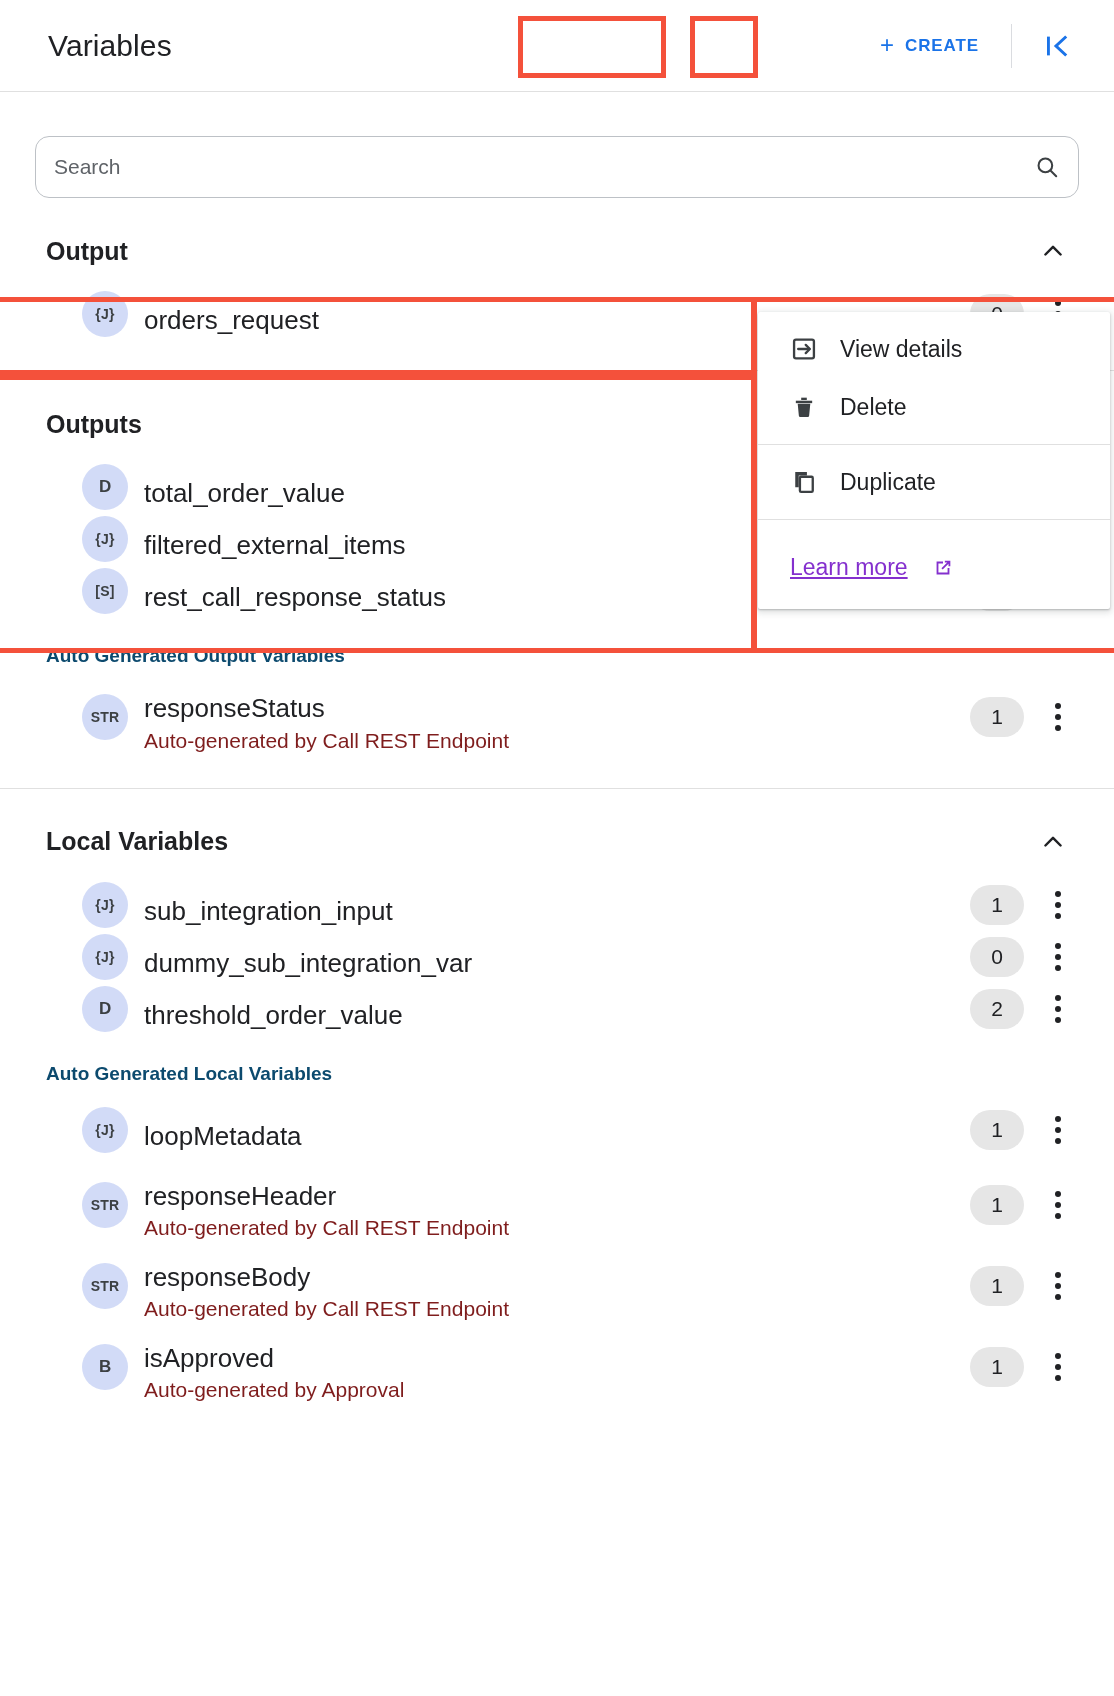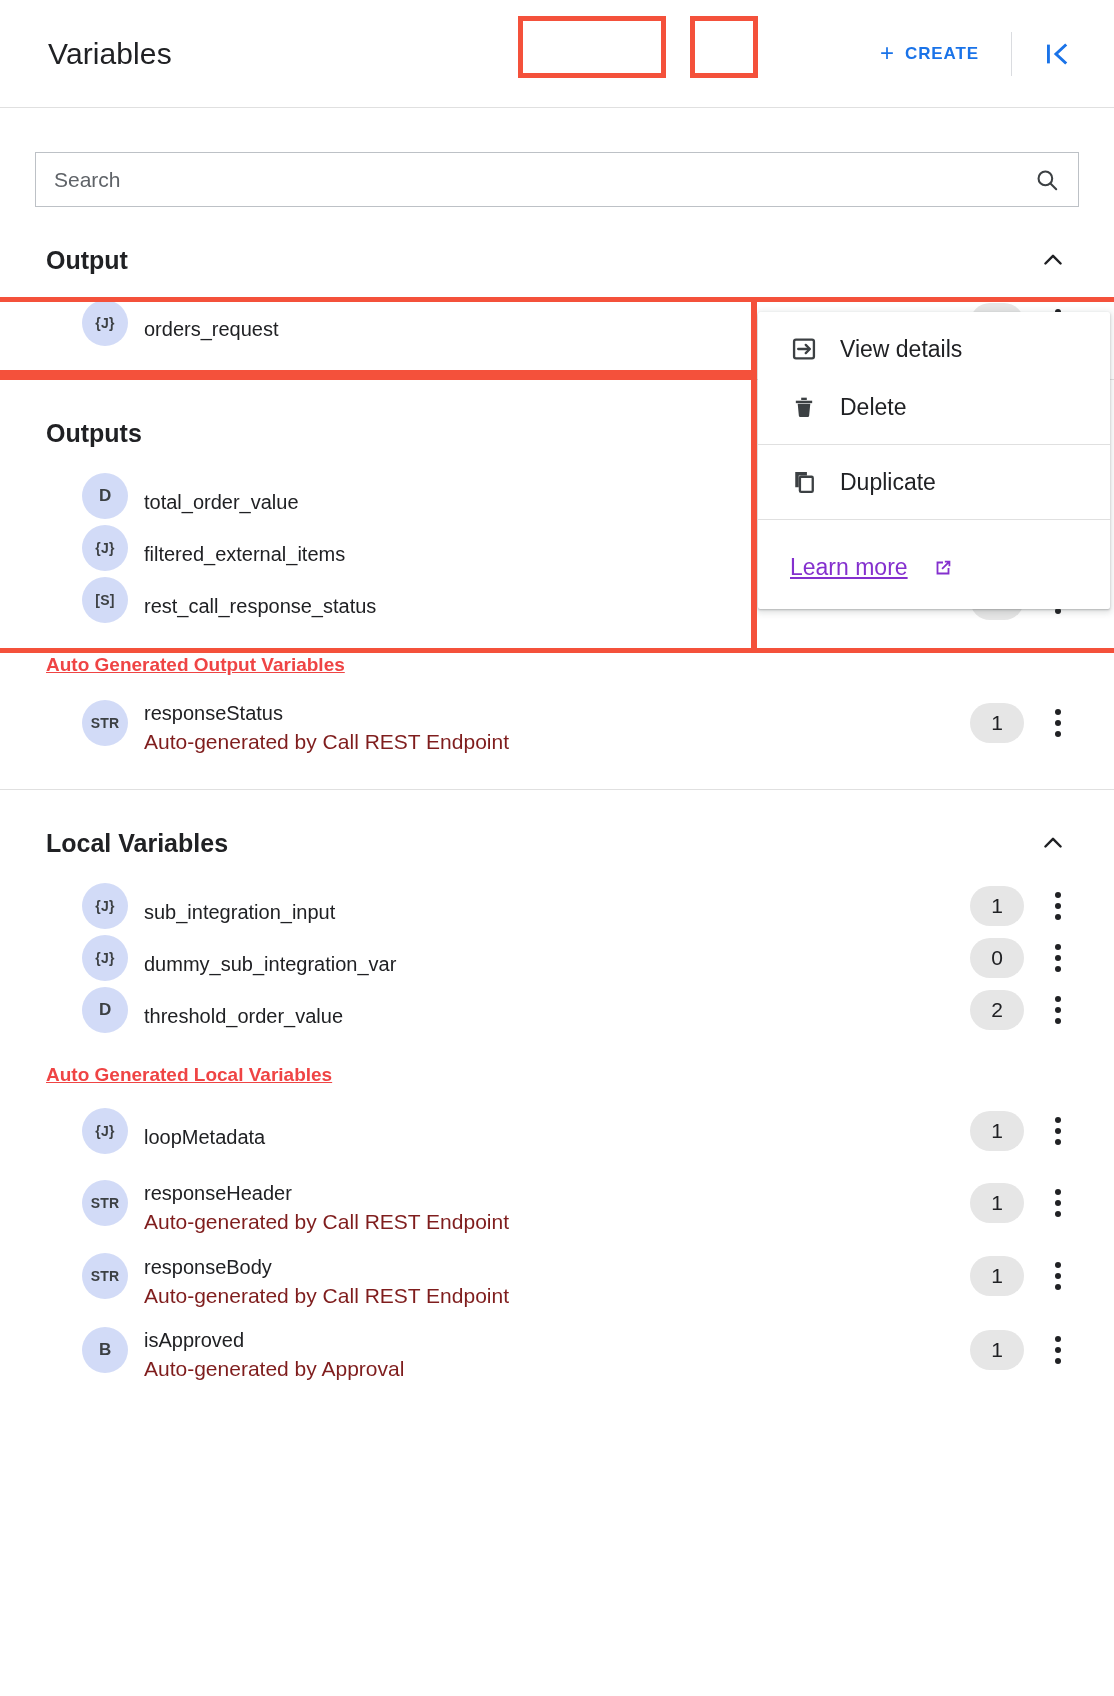--- a/index.html
+++ b/index.html
@@ -6,21 +6,21 @@
   html, body {
     width: 1114px; height: 1696px;
     background: #ffffff;
     font-family: "Liberation Sans", sans-serif;
     overflow: hidden;
   }
   .panel { position: relative; width: 1114px; height: 1696px; background:#fff; }
 
   
   .header {
-    height: 108px;
+    height: 92px;
     display: flex; align-items: center;
     padding: 0 30px 0 48px;
     border-bottom: 1px solid #e0e0e0;
     position: relative;
   }
   .title { font-size: 30px; color: #202124; font-weight: 400; letter-spacing: .1px; }
   .header-actions { margin-left: auto; display: flex; align-items: center; gap: 0; }
   .create-btn {
     display: flex; align-items: center; gap: 10px;
     color: #1a73e8; font-size: 17px; font-weight: 600;
@@ -31,62 +31,61 @@
   .divider-v { width: 1px; height: 44px; background: #dadce0; margin: 0 18px 0 14px; }
   .collapse-btn {
     color: #1a73e8; background: none; border: none; cursor: pointer;
     padding: 8px 12px; display: flex; align-items: center; justify-content: center;
   }
   .collapse-btn svg { display: block; }
 
   
   .search-wrap { padding: 44px 35px 0 35px; }
   .search-box {
-    height: 55px; border: 1px solid #bdc1c6; border-radius: 0;
+    height: 62px; border: 1px solid #bdc1c6; border-radius: 14px;
     display: flex; align-items: center; padding: 0 18px 0 18px;
   }
   .search-input {
     flex: 1; border: none; outline: none; background: transparent;
     font-size: 21px; color: #202124; font-family: "Liberation Sans", sans-serif;
   }
   .search-input::placeholder { color: #5f6368; }
   .search-ico { width: 26px; height: 26px; flex: 0 0 auto; }
 
   
   .section { padding: 0 30px 0 46px; }
   .section-header {
     display: flex; align-items: center;
     height: 74px; margin-top: 16px;
   }
   .section-title { font-size: 25px; color: #202124; font-weight: 700; }
   .chev { margin-left: auto; margin-right: 17px; width: 28px; height: 28px; cursor: pointer; }
   .sub-title {
-    font-size: 19px; font-weight: 700; color: #ef4444;
+    font-size: 19px; font-weight: 700; color: #0c4a6e;
     padding: 28px 0 10px 0;
-    text-decoration: underline;
   }
 
   .rows { }
   .row {
     display: flex; align-items: center;
     min-height: 52px;
     padding: 3px 0;
   }
   .row.two-line { min-height: 70px; }
   .badge {
     width: 46px; height: 46px; border-radius: 50%;
     background: #d2dbf7;
     display: flex; align-items: center; justify-content: center;
     color: #3c4043; flex: 0 0 auto;
     margin-left: 36px;
     font-size: 17px; font-weight: 600; letter-spacing: -.2px;
   }
   .badge.small-txt { font-size: 14px; letter-spacing: .2px; }
   .row-text { margin-left: 16px; flex: 1 1 auto; min-width: 0; }
-  .row-name { font-size: 20px; color: #202124; line-height: 1.25; white-space: nowrap; margin-top: 12px; }
+  .row-name { font-size: 26px; color: #202124; line-height: 1.25; white-space: nowrap; margin-top: 12px; }
   .row-sub { font-size: 21px; color: #7f1d1d; line-height: 1.35; margin-top: 2px; white-space: nowrap; }
   .count-pill {
     min-width: 54px; height: 40px; border-radius: 20px;
     background: #e6e6e6; color: #202124;
     display: flex; align-items: center; justify-content: center;
     font-size: 21px; flex: 0 0 auto; margin-right: 14px;
   }
   .kebab {
     width: 40px; flex: 0 0 auto; display: flex; flex-direction: column;
     align-items: center; justify-content: center; gap: 5px; cursor: pointer;

